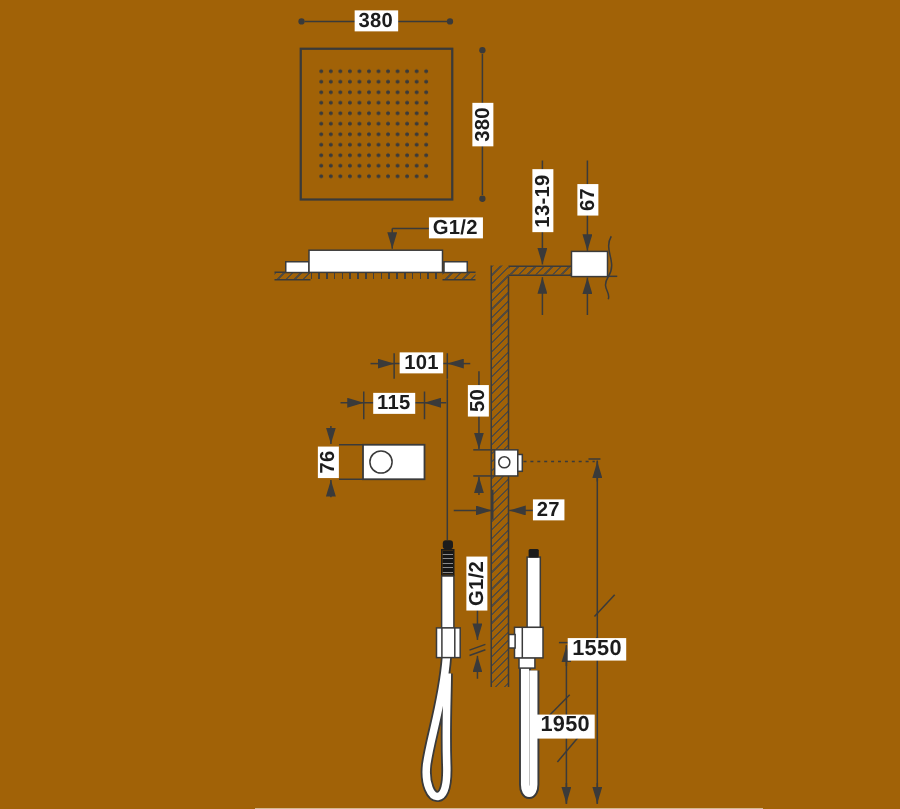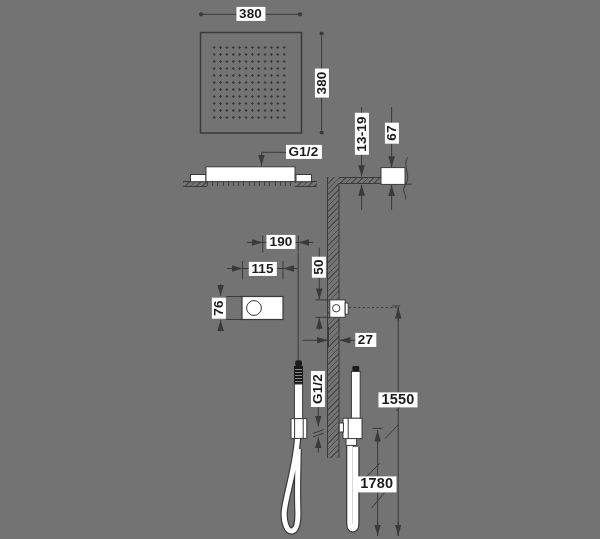--- a/index.html
+++ b/index.html
@@ -1,16 +1,16 @@
 <!DOCTYPE html>
 <html><head>
 <meta charset="utf-8">
 <style>
   html,body{margin:0;padding:0;background:#fff;}
-  #stage{position:relative;width:600px;height:539px;background:#737373;overflow:hidden;
+  #stage{position:relative;width:600px;height:539px;background:#a16207;overflow:hidden;
          font-family:"Liberation Sans",sans-serif;}
   #stage svg{position:absolute;left:0;top:0;z-index:2;}
   .hatch{position:absolute;z-index:1;box-sizing:border-box;
          background-image:repeating-linear-gradient(135deg,rgba(70,70,70,.85) 0 1px,transparent 1px 4px);}
   .ceil{border-top:1px solid #3a3a3a;border-bottom:1px solid #3a3a3a;}
   .wall{border-left:1px solid #3a3a3a;}
   .nozzles{position:absolute;z-index:1;
          background-image:repeating-linear-gradient(90deg,#3f3f3f 0 1px,transparent 1px 5.2px);}
   .dotgrid{position:absolute;z-index:1;
          background-image:radial-gradient(#3a3a3a 1.05px,transparent 1.3px);}
@@ -178,22 +178,22 @@
         <line x1="371.6" y1="508" x2="385.2" y2="491.8"></line>
       </g>
     </g>
   </svg>
 
   <span class="lbl" style="left:250.5px;top:14.3px;">380</span>
   <span class="lbl rot" style="left:321.6px;top:82.5px;">380</span>
   <span class="lbl" style="left:303.5px;top:152.3px;">G1/2</span>
   <span class="lbl rot" style="left:361.5px;top:134px;">13-19</span>
   <span class="lbl rot" style="left:391.5px;top:132.8px;">67</span>
-  <span class="lbl" style="left:281px;top:242.3px;">190</span>
+  <span class="lbl" style="left:281px;top:242.3px;">101</span>
   <span class="lbl" style="left:262.6px;top:268.5px;">115</span>
   <span class="lbl rot" style="left:218.5px;top:308px;">76</span>
   <span class="lbl rot" style="left:319.2px;top:267px;">50</span>
   <span class="lbl" style="left:365.5px;top:340.3px;">27</span>
   <span class="lbl rot" style="left:318.2px;top:389.3px;">G1/2</span>
-  <span class="lbl big" style="left:398px;top:400px;">1550</span>
-  <span class="lbl big" style="left:376.8px;top:484.3px;">1780</span>
+  <span class="lbl big" style="left:398px;top:433px;">1550</span>
+  <span class="lbl big" style="left:376.8px;top:484.3px;">1950</span>
 
 </div>
 
 </body></html>

